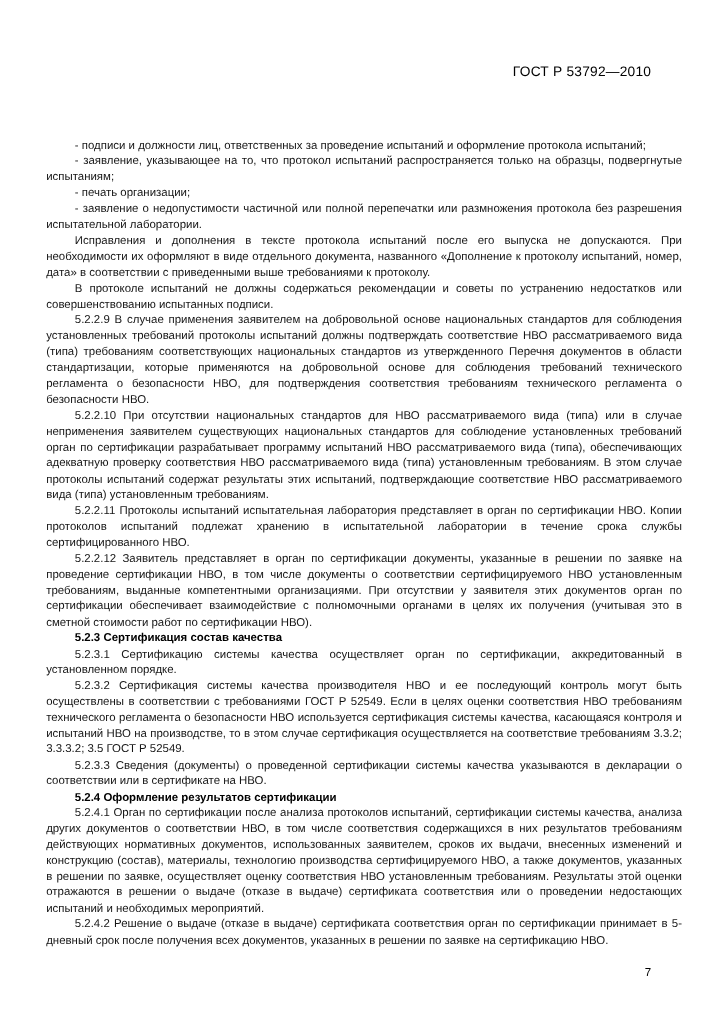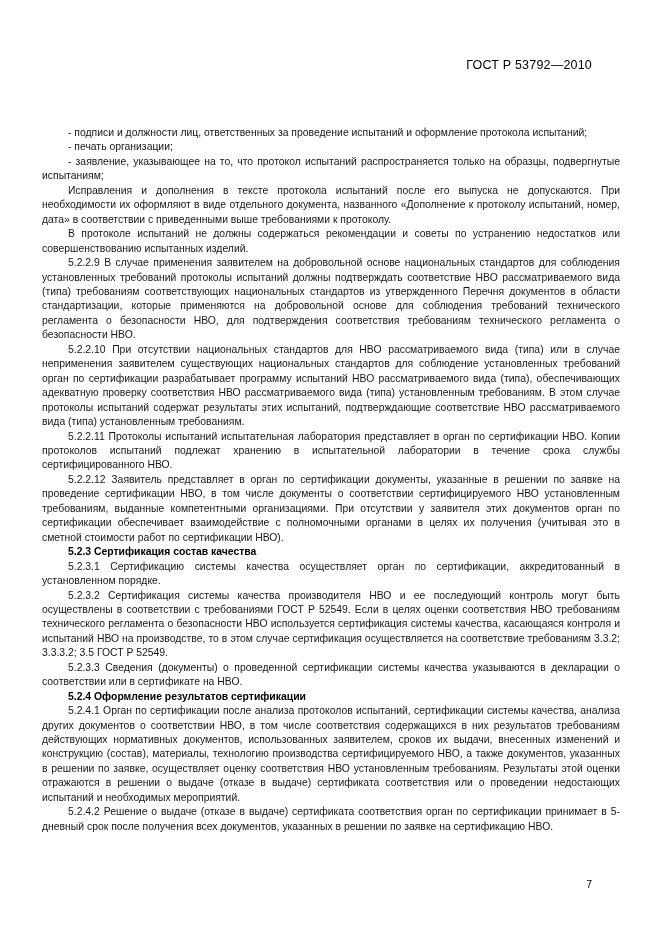--- a/index.html
+++ b/index.html
@@ -71,24 +71,25 @@
 </style>
 </head>
 <body>
 
 <div class="page">
 
   <div class="header">ГОСТ Р 53792—2010</div>
 
   <div class="content">
       <p class="para dash">- подписи и должности лиц, ответственных за проведение испытаний и оформление протокола испытаний;</p>
+      <p class="para dash">- заявление, указывающее на то, что протокол испытаний распространяется только на образцы, подвергнутые испытаниям;</p>
       <p class="para dash">- печать организации;</p>
-      <p class="para dash">- заявление, указывающее на то, что протокол испытаний распространяется только на образцы, подвергнутые испытаниям;</p>
+      <p class="para dash">- заявление о недопустимости частичной или полной перепечатки или размножения протокола без разрешения испытательной лаборатории.</p>
       <p class="para indent">Исправления и дополнения в тексте протокола испытаний после его выпуска не допускаются. При необходимости их оформляют в виде отдельного документа, названного «Дополнение к протоколу испытаний, номер, дата» в соответствии с приведенными выше требованиями к протоколу.</p>
-      <p class="para indent">В протоколе испытаний не должны содержаться рекомендации и советы по устранению недостатков или совершенствованию испытанных изделий.</p>
+      <p class="para indent">В протоколе испытаний не должны содержаться рекомендации и советы по устранению недостатков или совершенствованию испытанных подписи.</p>
       <p class="para indent">5.2.2.9  В случае применения заявителем на добровольной основе национальных стандартов для соблюдения установленных требований протоколы испытаний должны подтверждать соответствие НВО рассматриваемого вида (типа) требованиям соответствующих национальных стандартов из утвержденного Перечня документов в области стандартизации, которые применяются на добровольной основе для соблюдения требований технического регламента о безопасности НВО, для подтверждения соответствия требованиям технического регламента о безопасности НВО.</p>
       <p class="para indent">5.2.2.10  При отсутствии национальных стандартов для НВО рассматриваемого вида (типа) или в случае неприменения заявителем существующих национальных стандартов для соблюдение установленных требований орган по сертификации разрабатывает программу испытаний НВО рассматриваемого вида (типа), обеспечивающих адекватную проверку соответствия НВО рассматриваемого вида (типа) установленным требованиям. В этом случае протоколы испытаний содержат результаты этих испытаний, подтверждающие соответствие НВО рассматриваемого вида (типа) установленным требованиям.</p>
       <p class="para indent">5.2.2.11  Протоколы испытаний испытательная лаборатория представляет в орган по сертификации НВО. Копии протоколов испытаний подлежат хранению в испытательной лаборатории в течение срока службы сертифицированного НВО.</p>
       <p class="para indent">5.2.2.12  Заявитель представляет в орган по сертификации документы, указанные в решении по заявке на проведение сертификации НВО, в том числе документы о соответствии сертифицируемого НВО установленным требованиям, выданные компетентными организациями. При отсутствии у заявителя этих документов орган по сертификации обеспечивает взаимодействие с полномочными органами в целях их получения (учитывая это в сметной стоимости работ по сертификации НВО).</p>
       <p class="heading">5.2.3  Сертификация состав качества</p>
       <p class="para indent">5.2.3.1  Сертификацию системы качества осуществляет орган по сертификации, аккредитованный в установленном порядке.</p>
       <p class="para indent">5.2.3.2  Сертификация системы качества производителя НВО и ее последующий контроль могут быть осуществлены в соответствии с требованиями ГОСТ Р 52549. Если в целях оценки соответствия НВО требованиям технического регламента о безопасности НВО используется сертификация системы качества, касающаяся контроля и испытаний НВО на производстве, то в этом случае сертификация осуществляется на соответствие требованиям 3.3.2; 3.3.3.2; 3.5 ГОСТ Р 52549.</p>
       <p class="para indent">5.2.3.3  Сведения (документы) о проведенной сертификации системы качества указываются в декларации о соответствии или в сертификате на НВО.</p>
       <p class="heading">5.2.4  Оформление результатов сертификации</p>
       <p class="para indent">5.2.4.1  Орган по сертификации после анализа протоколов испытаний, сертификации системы качества, анализа других документов о соответствии НВО, в том числе соответствия содержащихся в них результатов требованиям действующих нормативных документов, использованных заявителем, сроков их выдачи, внесенных изменений и конструкцию (состав), материалы, технологию производства сертифицируемого НВО, а также документов, указанных в решении по заявке, осуществляет оценку соответствия НВО установленным требованиям. Результаты этой оценки отражаются в решении о выдаче (отказе в выдаче) сертификата соответствия или о проведении недостающих испытаний и необходимых мероприятий.</p>

